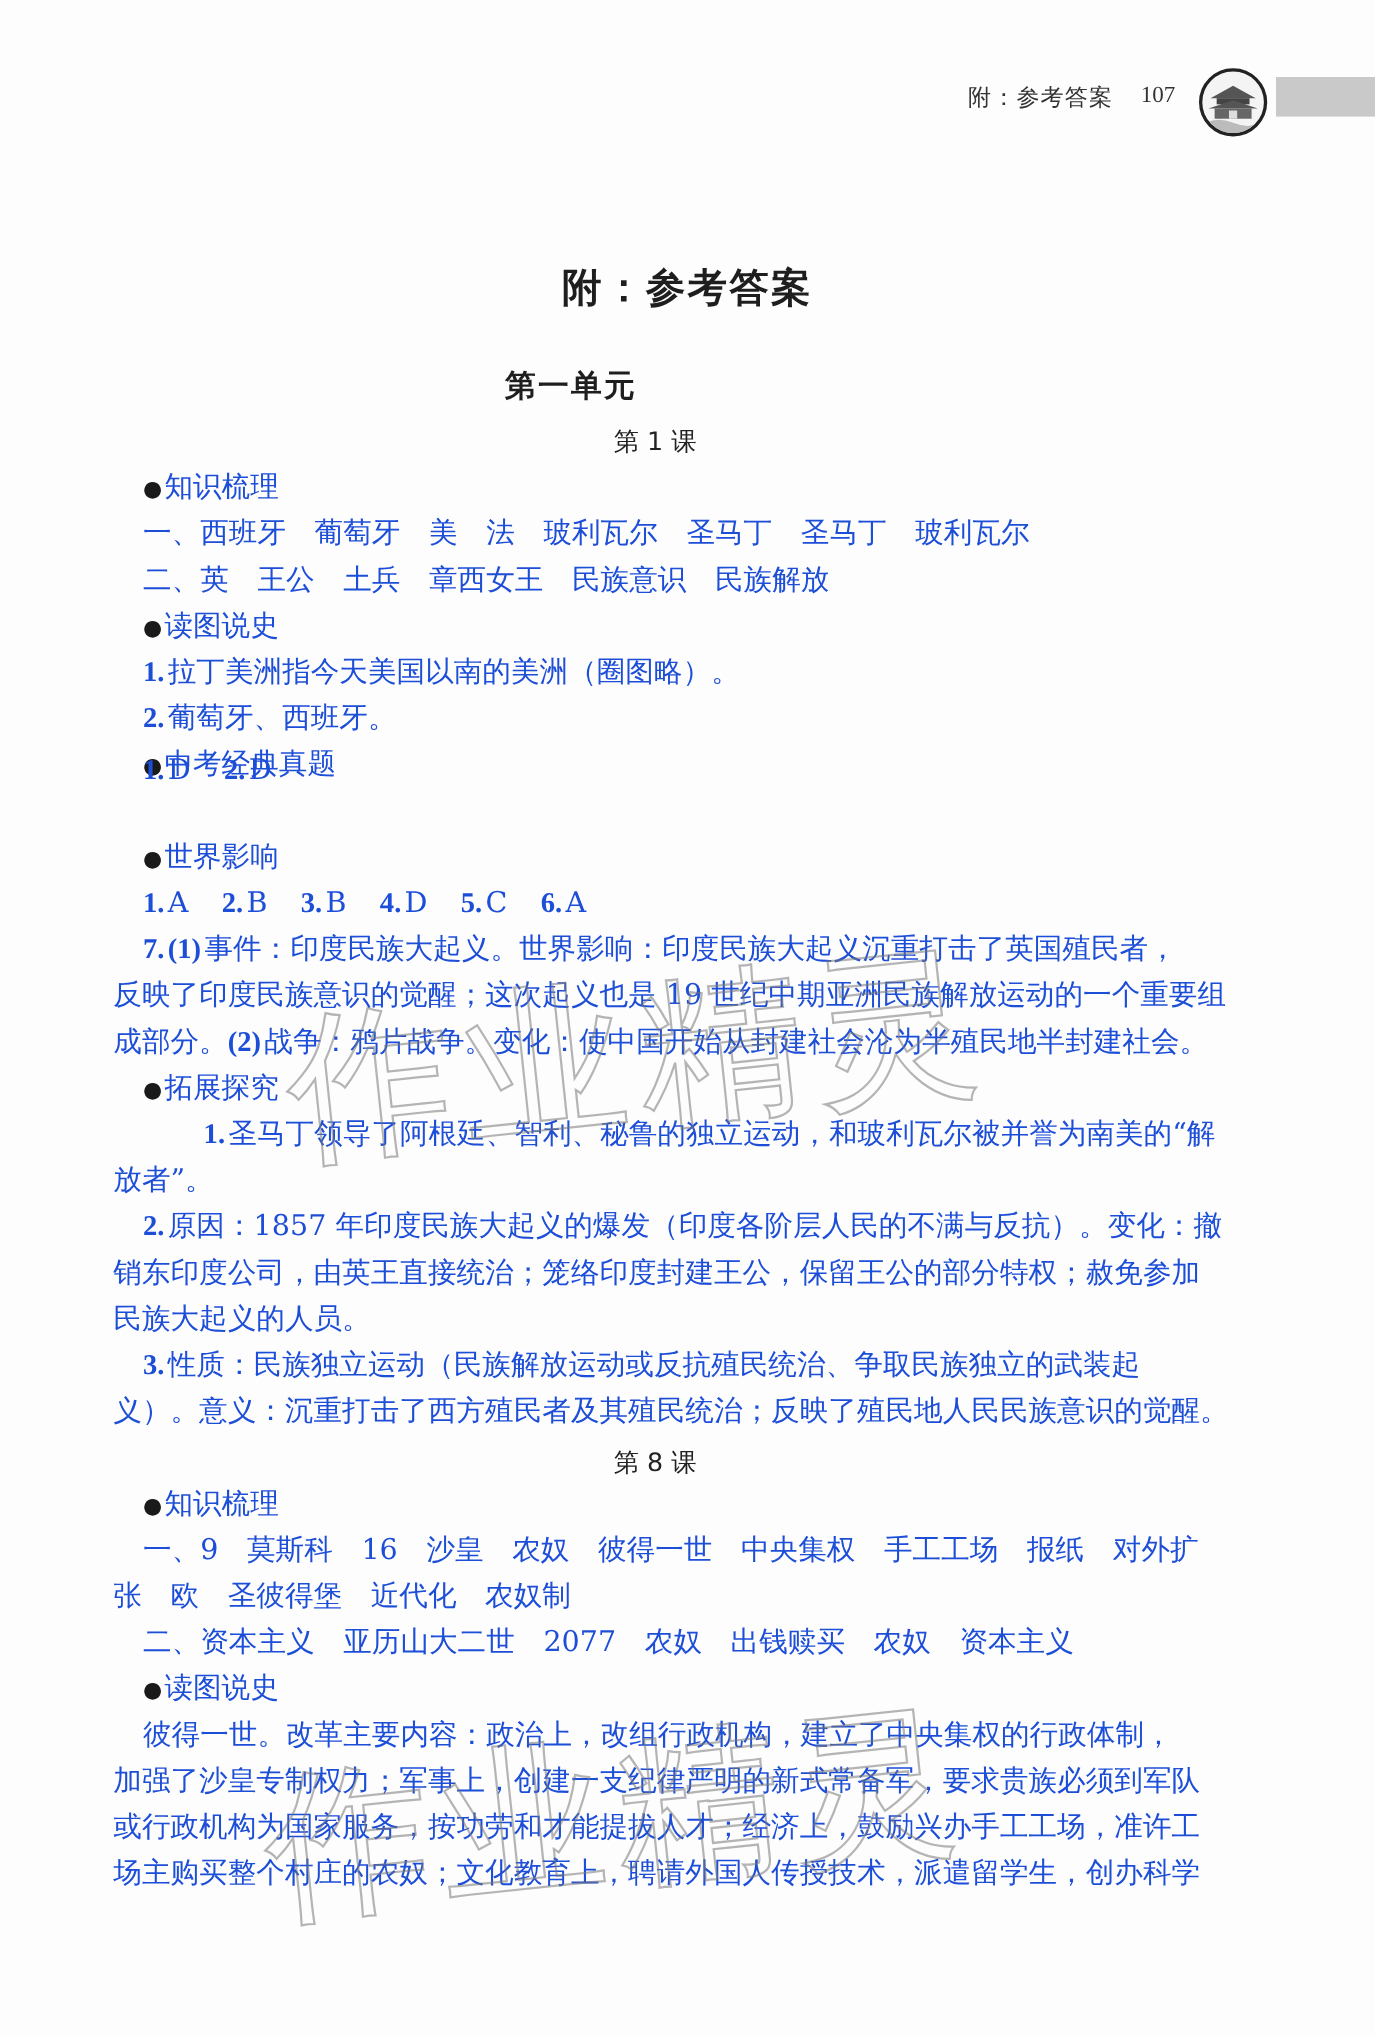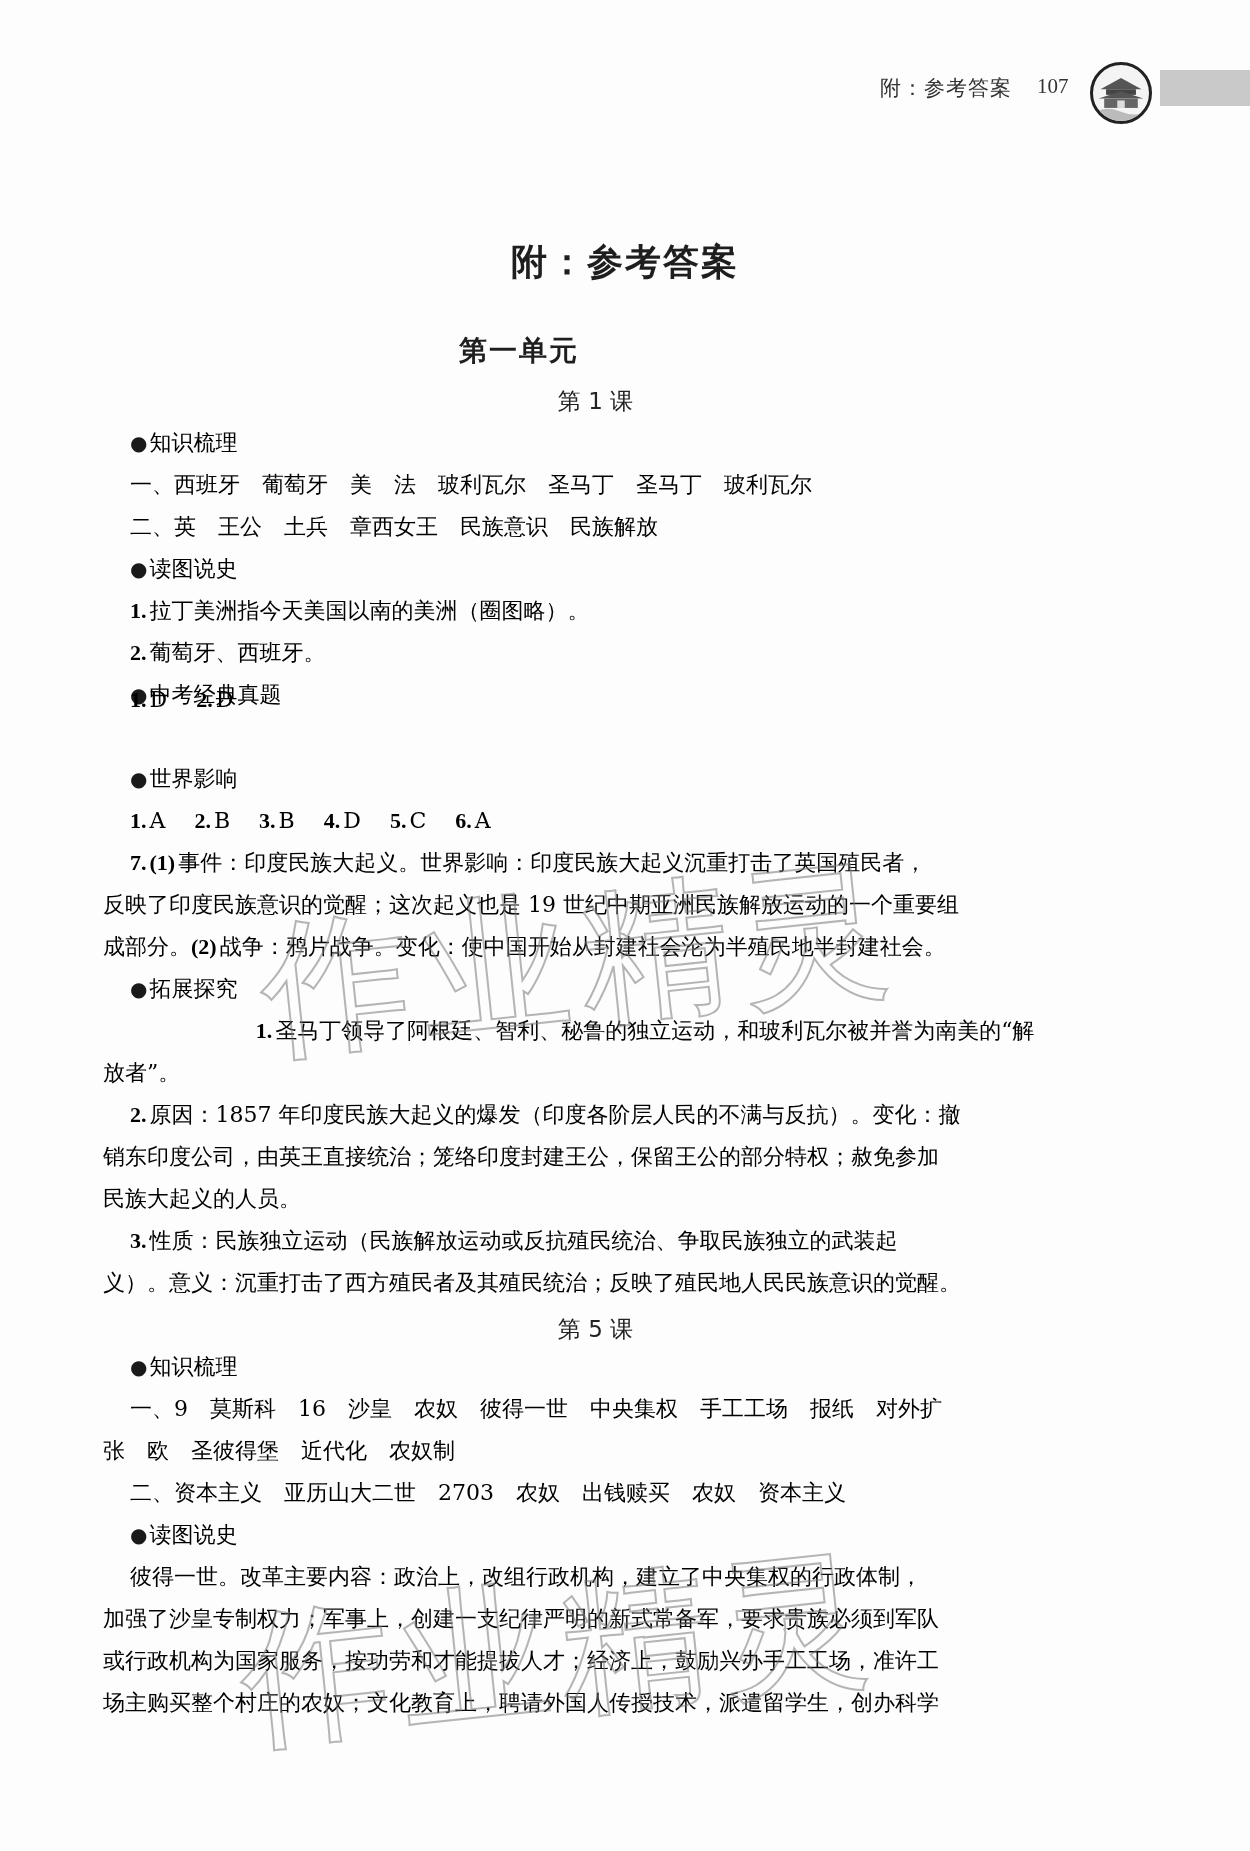--- a/index.html
+++ b/index.html
@@ -11,21 +11,21 @@
   .running-title { position: absolute; left: 880px; top: 12px; font-size: 21px; font-family: "DejaVu Sans", sans-serif; color: #333; letter-spacing: 1px; }
   .page-num { position: absolute; left: 1037px; top: 12px; font-size: 21px; font-family: "Liberation Serif", serif; color: #333; }
   .emblem { position: absolute; left: 1090px; top: 0px; width: 62px; height: 62px; border: 3px solid #222; border-radius: 50%; box-sizing: border-box; background: #f4f4f4; overflow: hidden; }
   .emblem svg { width: 100%; height: 100%; }
   .tab-strip { position: absolute; left: 1160px; top: 8px; width: 90px; height: 36px; background: #c9c9c9; }
 
   .title { position: absolute; left: 0; width: 1250px; top: 238px; text-align: center; font-size: 36px; font-weight: bold; letter-spacing: 2px; color: #1e1e1e; font-family: "DejaVu Serif", serif; }
   .unit-title { position: absolute; left: 0; width: 1038px; top: 332px; text-align: center; font-size: 28px; font-weight: bold; letter-spacing: 2px; font-family: "DejaVu Sans", sans-serif; color: #1e1e1e; }
   .lesson-title { position: absolute; left: 0; width: 1191px; text-align: center; font-size: 23px; font-family: "DejaVu Sans", sans-serif; color: #222; }
 
-  .line { position: absolute; left: 103px; width: 1030px; font-size: 22px; line-height: 30px; white-space: nowrap; color: #000000; }
+  .line { position: absolute; left: 103px; width: 1030px; font-size: 26px; line-height: 30px; white-space: nowrap; color: #1d4ed8; }
   .indent { left: 130px; }
   .bullet::before { content: "●"; font-size: 20px; margin-right: 2px; color: #1a1a1a; }
   .num { font-weight: bold; font-family: "Liberation Serif", serif; margin-right: 3px; }
   .ans { margin-right: 22px; }
 
   .watermark { position: absolute; font-size: 150px; font-family: "DejaVu Sans", sans-serif; color: transparent; -webkit-text-stroke: 2px rgba(120,120,120,0.55); letter-spacing: 10px; transform: rotate(-6deg); pointer-events: none; }
 </style>
 </head>
 <body>
 
@@ -92,25 +92,25 @@
 <div class="line indent" style="top:1100px;">
   <span class="num">2.</span><span>原因：1857 年印度民族大起义的爆发（印度各阶层人民的不满与反抗）。变化：撤</span>
 </div>
 <div class="line" style="top:1142px;">销东印度公司，由英王直接统治；笼络印度封建王公，保留王公的部分特权；赦免参加</div>
 <div class="line" style="top:1184px;">民族大起义的人员。</div>
 <div class="line indent" style="top:1226px;">
   <span class="num">3.</span><span>性质：民族独立运动（民族解放运动或反抗殖民统治、争取民族独立的武装起</span>
 </div>
 <div class="line" style="top:1268px;">义）。意义：沉重打击了西方殖民者及其殖民统治；反映了殖民地人民民族意识的觉醒。</div>
 
-<div class="lesson-title" style="top:1314px;">第 5 课</div>
+<div class="lesson-title" style="top:1314px;">第 8 课</div>
 <div class="line indent bullet" style="top:1352px;">知识梳理</div>
 <div class="line indent" style="top:1394px;">一、9　莫斯科　16　沙皇　农奴　彼得一世　中央集权　手工工场　报纸　对外扩</div>
 <div class="line" style="top:1436px;">张　欧　圣彼得堡　近代化　农奴制</div>
-<div class="line indent" style="top:1478px;">二、资本主义　亚历山大二世　2703　农奴　出钱赎买　农奴　资本主义</div>
+<div class="line indent" style="top:1478px;">二、资本主义　亚历山大二世　2077　农奴　出钱赎买　农奴　资本主义</div>
 <div class="line indent bullet" style="top:1520px;">读图说史</div>
 <div class="line indent" style="top:1562px;">彼得一世。改革主要内容：政治上，改组行政机构，建立了中央集权的行政体制，</div>
 <div class="line" style="top:1604px;">加强了沙皇专制权力；军事上，创建一支纪律严明的新式常备军，要求贵族必须到军队</div>
 <div class="line" style="top:1646px;">或行政机构为国家服务，按功劳和才能提拔人才；经济上，鼓励兴办手工工场，准许工</div>
 <div class="line" style="top:1688px;">场主购买整个村庄的农奴；文化教育上，聘请外国人传授技术，派遣留学生，创办科学</div>
 
 <div class="watermark" style="left:260px; top:860px;">作业精灵</div>
 <div class="watermark" style="left:240px; top:1550px;">作业精灵</div>
 
 </body></html>

